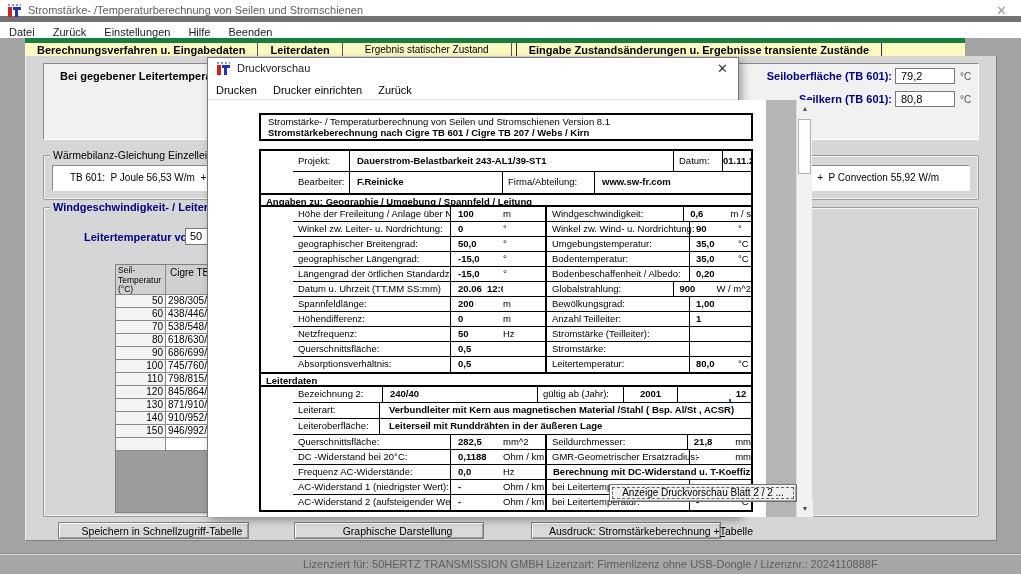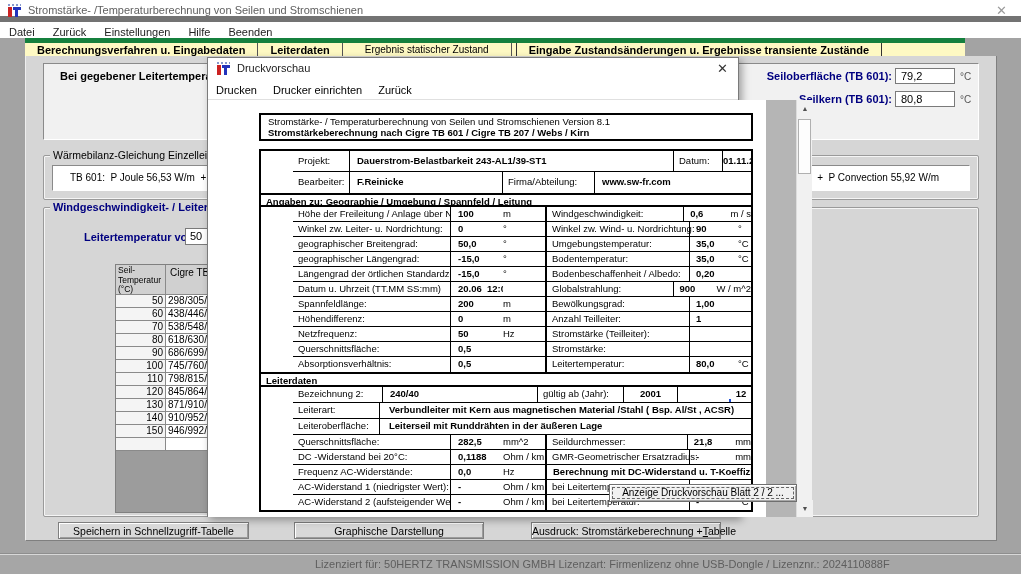--- a/index.html
+++ b/index.html
@@ -50,25 +50,25 @@
   .cg-c1 { width:50px; border-right:1px solid #8a8a8a; border-bottom:1px solid #8a8a8a; }
   .cg-c2 { flex:1; border-bottom:1px solid #8a8a8a; }
   .cg-h .cg-c1, .cg-h .cg-c2 { background:#d0d0d0; font-size:8.5px; line-height:9.5px; padding:1px 1px 0 2px; }
   .cg-h .cg-c2 { font-size:10px; padding-top:3px; padding-left:4px; }
   .cg-d { height:13px; line-height:12px; }
   .cg-d .cg-c1 { background:#f4f4f4; text-align:right; padding-right:2px; }
   .cg-d .cg-c2 { background:#fff; padding-left:2px; white-space:nowrap; overflow:hidden; }
   
   .btn { position:absolute; top:466px; height:17px; background:#d9d9d9; border:1px solid #7f7f7f;
          box-shadow:inset 1px 1px 0 #fff, inset -1px -1px 0 #9c9c9c;
-         font-size:10.5px; text-align:center; padding-top:2px; white-space:nowrap; }
+         font-size:10.5px; text-align:center; padding-top:2px; white-space:nowrap;padding-left:17px; }
   .u { text-decoration:underline; }
   
   .statusbar { position:absolute; left:0; top:553px; width:1021px; height:21px; background:#a6a6a6; border-top:1px solid #8e8e8e; box-shadow:inset 0 1px 0 #d8d8d8; }
-  .status-text { position:absolute; left:303px; top:4px; font-size:11px; color:#5e5e5e; white-space:nowrap;margin-left:12px; }
+  .status-text { position:absolute; left:303px; top:4px; font-size:11px; color:#5e5e5e; white-space:nowrap; }
   
   .dialog { position:absolute; left:207px; top:57px; width:532px; height:460px; background:#ffffff; border:1px solid #7a7a7a; box-shadow:3px 3px 8px rgba(0,0,0,.35); }
   .dlg-title { position:absolute; left:0; top:0; width:100%; height:22px; background:#fff; }
   .dlg-title .app-icon { left:8px; top:4px; }
   .dlg-title-text { position:absolute; left:29px; top:4px; font-size:11px; color:#222; }
   .dlg-close { position:absolute; right:10px; top:3px; font-size:13px; color:#333; cursor:default; }
   .dlg-menu { position:absolute; left:0; top:22px; width:100%; height:20px; background:#fff; border-bottom:1px solid #e0e0e0; }
   .dlg-menu .mi { display:inline-block; font-size:11px; padding:3px 8px 0 8px; }
   .dlg-body { position:absolute; left:0; top:42px; width:604px; height:417px; background:#fff; }
   .dlg-graymargin { position:absolute; right:16px; top:0; width:30px; height:100%; background:#b5b5b5; }

